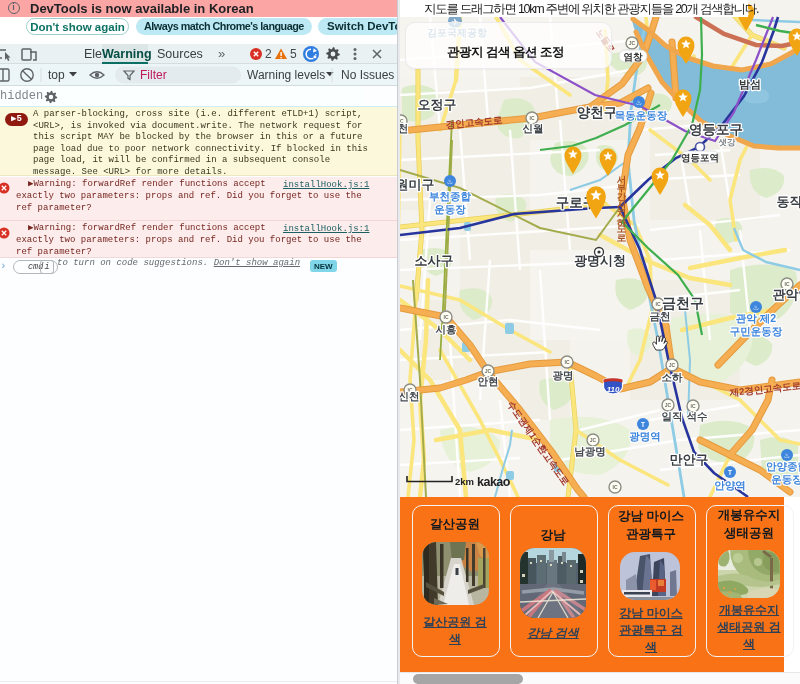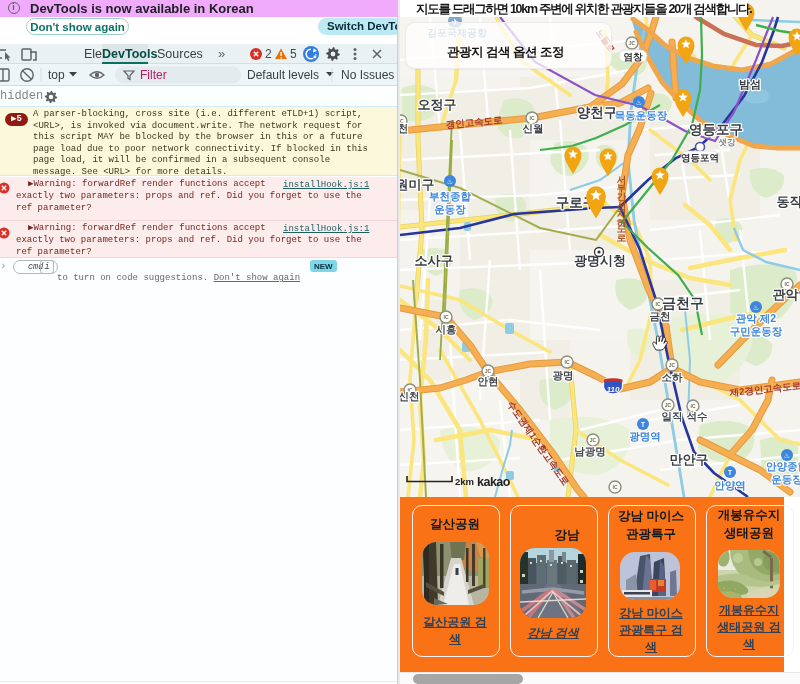--- a/index.html
+++ b/index.html
@@ -3,21 +3,21 @@
 <meta charset="utf-8">
 <style>
   * { margin:0; padding:0; box-sizing:border-box; }
   html,body { width:800px; height:684px; overflow:hidden; font-family:"Liberation Sans", sans-serif; background:#fff; }
   #root { position:relative; width:800px; height:684px; }
   #dev { position:absolute; left:0; top:0; width:397px; height:684px; background:#fdfeff; overflow:hidden; }
   #divider { position:absolute; left:397px; top:0; width:3px; height:684px; background:#e8eaec; border-left:1px solid #c9cdd1; }
   #page { position:absolute; left:400px; top:0; width:400px; height:684px; background:#fff; overflow:hidden; }
 
   
-  .dtrow1 { position:absolute; left:0; top:0; width:397px; height:17px; background:#f0abfc; }
+  .dtrow1 { position:absolute; left:0; top:0; width:397px; height:17px; background:#fca5a5; }
   .dtmsg { position:absolute; left:30px; top:1px; font-size:13px; font-weight:700; color:#202124; }
   .info-i { position:absolute; left:8px; top:2px; width:12px; height:12px; border:1.3px solid #5f6368; border-radius:50%; }
   .info-i:after { content:"i"; position:absolute; left:3.2px; top:-1.5px; font-size:9px; color:#5f6368; font-weight:700; }
   .dtrow2 { position:absolute; left:0; top:17px; width:397px; height:27px; background:#fff; }
   .pill { position:absolute; height:17px; border-radius:9px; font-size:11.5px; font-weight:700; line-height:17px; text-align:center; white-space:nowrap; }
   .pill1 { left:26px; top:1px; width:103px; background:#fff; border:1px solid #9bcfcb; color:#0d7264; }
   .pill2 { left:136px; top:1px; padding:0 8px; background:#bce9f3; color:#0b2e33; font-size:10.8px; letter-spacing:-0.5px; }
   .pill3 { left:318px; top:1px; width:84px; background:#bce9f3; color:#0b2e33; overflow:hidden; white-space:nowrap; padding-left:9px; text-align:left; }
   .tabbar { position:absolute; left:0; top:44px; width:397px; height:20px; background:#e9f1f2; border-bottom:1px solid #d5dde0; }
   .tab { position:absolute; top:0; height:20px; font-size:12.5px; color:#3c4043; line-height:20px; }
@@ -26,21 +26,21 @@
   .hiddenrow { position:absolute; left:0; top:86px; width:365px; height:20px; background:#fcffff; color:#80868b; font-size:12px;font-family:Liberation Mono, monospace; }
   .msgwarn { position:absolute; left:0; top:106px; width:397px; height:70px; background:#fcf8dc; border-top:1px solid #cfeef5; border-bottom:1px solid #eee8c0; }
   .msgerr1 { position:absolute; left:0; top:177px; width:397px; height:44px; background:#fcecec; border-bottom:1px solid #f2d7d7; }
   .msgerr2 { position:absolute; left:0; top:221px; width:397px; height:37px; background:#fcecec; border-bottom:1px solid #f2d7d7; }
   .mono { font-family:"Liberation Mono", monospace; }
   .cmdrow { position:absolute; left:0; top:258px; width:397px; height:20px; }
 
   
   #mapwrap { position:absolute; left:0; top:0; width:400px; height:497px; }
   .heading { position:absolute; left:0; top:0; width:348px; height:17px; background:#fff; }
-  .headtxt { position:absolute; left:16px; top:1px; width:375px; font-size:12.5px; font-weight:700; color:#191919; white-space:nowrap; letter-spacing:-1.3px; }
+  .headtxt { position:absolute; left:24px; top:1px; width:375px; font-size:12.5px; font-weight:400; color:#191919; white-space:nowrap; letter-spacing:-1.3px; }
   .optbox { position:absolute; left:5px; top:22px; width:207px; height:47px; background:rgba(255,255,255,0.74); border:1px solid #ececef; border-radius:10px; box-shadow:0 1px 2px rgba(0,0,0,0.04); }
   .opttxt { position:absolute; left:47px; top:44px; font-size:12.5px; font-weight:700; color:#131313; letter-spacing:-0.5px; }
   #cards { position:absolute; left:0; top:497px; width:384px; height:175px; background:#f97316; }
   .card { position:absolute; border:1px solid #f2f2f2; border-radius:10px; width:88px; height:152px; top:8px; }
   .ctitle { position:absolute; text-align:center; font-size:12.5px; font-weight:700; color:#101820; }
   .clink { position:absolute; text-align:center; font-size:12px; font-weight:700; color:#2e4156; text-decoration:underline; line-height:16.5px; }
   .cimg { position:absolute; border-radius:15px; overflow:hidden; }
   #hsb { position:absolute; left:0; top:672px; width:400px; height:12px; background:#fbfbfb; border-top:1px solid #e7e7e7; }
   #hsb .thumb { position:absolute; left:13px; top:1px; width:110px; height:10px; background:#a6a6a6; border-radius:5px; }
 </style>
@@ -48,37 +48,38 @@
 <body>
 <div id="root">
 
   <div id="dev">
     <div class="dtrow1">
       <span class="info-i"></span>
       <span class="dtmsg">DevTools is now available in Korean</span>
     </div>
     <div class="dtrow2">
       <span class="pill pill1">Don't show again</span>
+      <span class="pill pill2">Always match Chrome's language</span>
       <span class="pill pill3">Switch DevTo</span>
     </div>
     <div class="tabbar">
       <svg width="397" height="20" style="position:absolute;left:0;top:0">
 
         <g stroke="#5f6368" stroke-width="1.4" fill="none">
           <path d="M-4,6 L6,6 M-4,14 L2,14 M-4,6 L-4,14"></path>
           <path d="M5,8 L10.5,13.5 L8.3,13.7 L9.5,16.3 L8,17 L6.8,14.3 L5,15.8 Z" fill="#5f6368" stroke="none" stroke-width="0"></path>
         </g>
 
         <g stroke="#5f6368" stroke-width="1.5" fill="none">
           <rect x="22" y="5" width="9" height="11" rx="1"></rect>
           <path d="M33,16 L36,16 L36,8 L30,8"></path>
         </g>
       </svg>
       <span class="tab" style="left:47px;margin-left:37px;">Elements</span>
-      <span class="tab sel" style="left:102px;width:46px;text-align:center;">DevTools</span>
+      <span class="tab sel" style="left:102px;width:46px;text-align:center;">Warning</span>
       <span class="tab" style="left:157px;">Sources</span>
       <span class="tab" style="left:218px;font-size:13px;color:#5f6368;">»</span>
       <svg width="150" height="20" style="position:absolute;left:247px;top:0">
         <circle cx="9" cy="10" r="6" fill="#d93025"></circle>
         <path d="M6.8,7.8 L11.2,12.2 M11.2,7.8 L6.8,12.2" stroke="#fff" stroke-width="1.4"></path>
         <text x="18" y="14" font-size="12" fill="#45494d">2</text>
         <path d="M34,4.5 L40,15 L28,15 Z" fill="#e8710a"></path>
         <rect x="33.4" y="8" width="1.4" height="4" fill="#fff"></rect>
         <rect x="33.4" y="13" width="1.4" height="1.4" fill="#fff"></rect>
         <text x="43" y="14" font-size="12" fill="#45494d">5</text>
@@ -109,21 +110,21 @@
           <path d="M90,11 Q97,4.5 104,11 Q97,17.5 90,11 Z"></path>
           <circle cx="97" cy="11" r="2.2" fill="#5f6368" stroke="none"></circle>
         </g>
         <rect x="115" y="2.5" width="126" height="17" rx="8.5" fill="#e4ebee"></rect>
         <path d="M124,7 h10 l-4,4.5 v4 l-2,-1.2 v-2.8 z" fill="none" stroke="#5f6368" stroke-width="1.2"></path>
         <path d="M326,9 l3.8,4.2 l3.8,-4.2 z" fill="#3c4043" transform="translate(0,-1)"></path>
         <path d="M332,4 V18" stroke="#dadfe1" stroke-width="1"></path>
       </svg>
       <span style="position:absolute;left:48px;top:4px;">top</span>
       <span style="position:absolute;left:140px;top:4px;color:#be185d;">Filter</span>
-      <span style="position:absolute;left:247px;top:4px;">Default levels</span>
+      <span style="position:absolute;left:247px;top:4px;">Warning levels</span>
       <span style="position:absolute;left:341px;top:4px;">No Issues</span>
     </div>
     <div class="hiddenrow">
       <span style="position:absolute;left:0px;top:3px;">hidden</span>
       <svg width="16" height="16" style="position:absolute;left:43px;top:3px;">
         <path d="M14.20,8.00 L14.08,9.21 L12.25,9.76 L11.82,10.56 L12.38,12.38 L11.44,13.16 L9.76,12.25 L8.90,12.51 L8.00,14.20 L6.79,14.08 L6.24,12.25 L5.44,11.82 L3.62,12.38 L2.84,11.44 L3.75,9.76 L3.49,8.90 L1.80,8.00 L1.92,6.79 L3.75,6.24 L4.18,5.44 L3.62,3.62 L4.56,2.84 L6.24,3.75 L7.10,3.49 L8.00,1.80 L9.21,1.92 L9.76,3.75 L10.56,4.18 L12.38,3.62 L13.16,4.56 L12.25,6.24 L12.51,7.10 Z M10.20,8.00 A2.2,2.2 0 1,0 5.80,8.00 A2.2,2.2 0 1,0 10.20,8.00 Z" fill="#5f6368" fill-rule="evenodd"></path>
       </svg>
     </div>
     <div class="msgwarn mono">
       <div style="position:absolute;left:5px;top:6px;width:23px;height:13px;background:#901a10;border-radius:7px;color:#fff;font-size:9px;font-weight:700;text-align:center;line-height:13px;">▶5</div>
@@ -142,21 +143,21 @@
           <circle cx="7" cy="7" r="5.5" fill="#d93025"></circle>
           <path d="M4.8,4.8 L9.2,9.2 M9.2,4.8 L4.8,9.2" stroke="#fff" stroke-width="1.3"></path>
         </svg>
       <span style="position:absolute;left:283px;top:3px;font-size:9px;color:#1d6062;text-decoration:underline;">installHook.js:1</span>
       <div style="position:absolute;left:16px;top:2px;width:362px;font-size:9px;line-height:11.8px;color:#76261f;"><span style="padding-left:12px;">▶Warning: forwardRef render functions accept</span><br>exactly two parameters: props and ref. Did you forget to use the<br>ref parameter?</div>
     </div>
     <div class="cmdrow mono">
       <span style="position:absolute;left:0px;top:2px;color:#6fa8d8;font-size:11px;">›</span>
       <span style="position:absolute;left:13px;top:2px;border:1px solid #b4b7ba;border-radius:7px;font-size:8.5px;color:#454545;padding:0 14px;line-height:12px;font-style:italic;">cmd</span>
       <span style="position:absolute;left:40px;top:2px;border:1px solid #b4b7ba;border-radius:3px;font-size:8.5px;color:#454545;padding:0 3.5px;line-height:12px;font-style:italic;">i</span>
-      <span style="position:absolute;left:57px;top:15px;font-size:9px;color:#66696d;">to turn on code suggestions. <span style="text-decoration:underline;">Don't show again</span></span>
+      <span style="position:absolute;left:57px;top:0;font-size:9px;font-style:italic;color:#66696d;">to turn on code suggestions. <span style="text-decoration:underline;">Don't show again</span></span>
       <span style="position:absolute;left:310px;top:2px;background:#7fd6e8;border-radius:3px;font-size:8px;font-weight:700;color:#07333c;padding:1.5px 4px;font-family:'Liberation Sans',sans-serif;">NEW</span>
     </div>
     <div style="position:absolute;left:0;top:681px;width:397px;height:1px;background:#ededed;"></div>
 </div>
 
   <div id="divider"></div>
 
   <div id="page">
     <div id="mapwrap">
 <svg width="400" height="497" viewBox="0 0 400 497" font-family="Liberation Sans, sans-serif">
@@ -584,21 +585,21 @@
           <rect x="61" y="6" width="2.5" height="40" fill="#4a4232"></rect>
           <rect x="44" y="6" width="2.5" height="34" fill="#3c3628"></rect>
           <rect x="33.5" y="26" width="3" height="7" fill="#3a3f46"></rect>
           <path d="M4,40 L22,50 L22,54 L4,45 Z" fill="#55503e"></path>
           <path d="M46,48 L62,42 L62,46 L46,52 Z" fill="#55503e"></path>
           <path d="M12,56 L26,62 L12,63 Z" fill="#6e6a58"></path>
         </svg>
       </div>
       <div class="clink" style="left:12px;width:86px;top:117px;">갈산공원 검<br>색</div>
 
-      <div class="ctitle" style="left:124px;width:86px;top:30px;">강남</div>
+      <div class="ctitle" style="left:110px;width:86px;top:30px;">강남</div>
       <div class="cimg" style="left:120px;top:51px;width:66px;height:70px;">
         <svg width="66" height="70">
           <rect width="66" height="70" fill="#55616e"></rect>
           <rect x="0" y="0" width="66" height="15" fill="#b5d6de"></rect>
           <rect x="0" y="4" width="8" height="38" fill="#25332f"></rect>
           <rect x="58" y="6" width="8" height="38" fill="#1f2a28"></rect>
           <rect x="8" y="10" width="8" height="26" fill="#47565c"></rect>
           <rect x="17" y="7" width="9" height="29" fill="#5d6d74"></rect>
           <rect x="27" y="12" width="10" height="24" fill="#68787e"></rect>
           <rect x="38" y="8" width="8" height="28" fill="#4d5c62"></rect>

